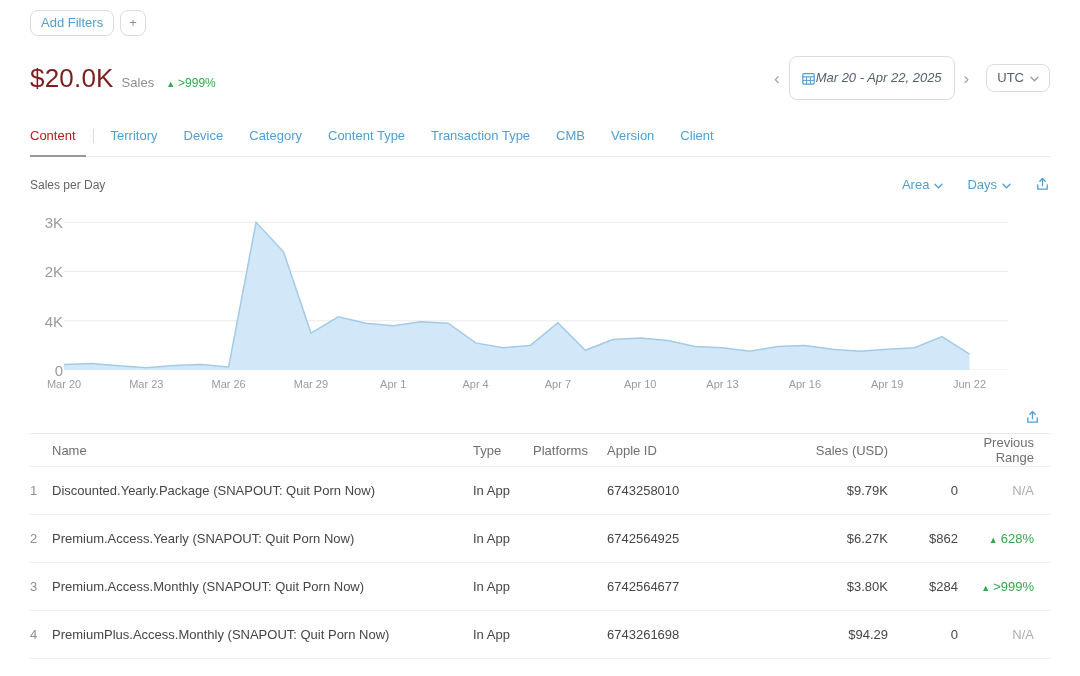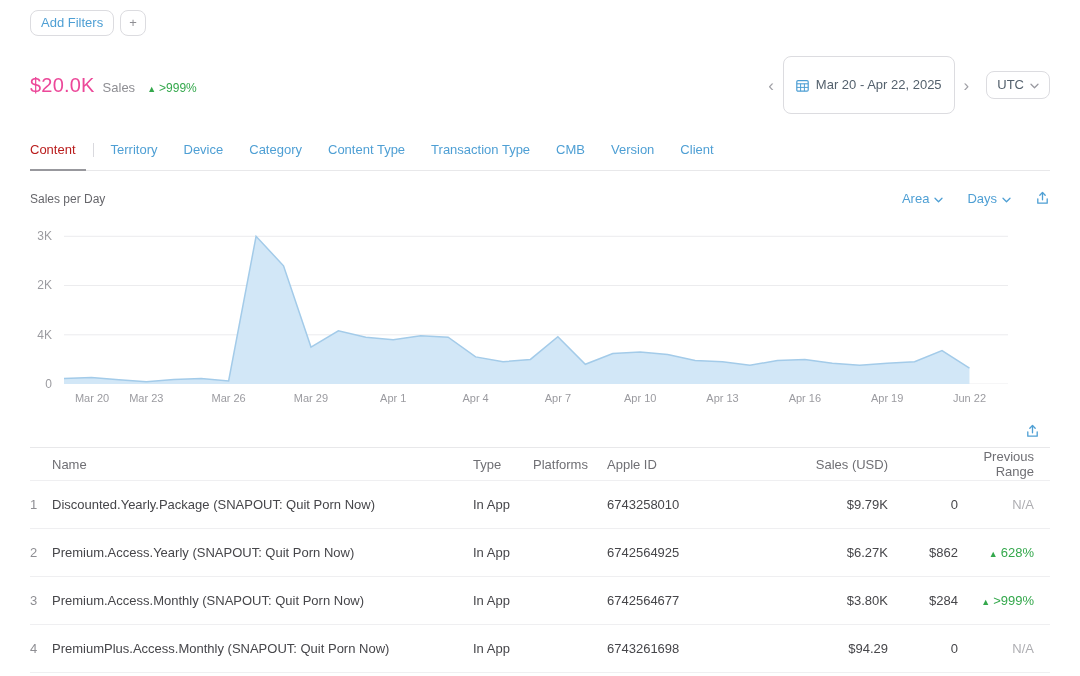--- a/index.html
+++ b/index.html
@@ -25,27 +25,27 @@
     background:#fff;border:1px solid var(--border);border-radius:8px;
     font-size:13px;padding:4px 10px;cursor:pointer;line-height:16px;
     font-family:inherit;
   }
   .add-filters{color:var(--accent);}
   .plus-btn{color:var(--txt-gray);padding:4px 8px;}
 
   
   .summary-row{display:flex;justify-content:space-between;align-items:center;margin-top:20px;}
   .summary-left{display:flex;align-items:baseline;gap:8px;}
-  .summary-value{font-size:20px;color:#ec4899;letter-spacing:.2px;}
+  .summary-value{font-size:26px;color:#7f1d1d;letter-spacing:.2px;}
   .summary-label{font-size:13px;color:var(--txt-gray);}
   .summary-change{font-size:12px;color:var(--green);display:inline-flex;align-items:baseline;gap:3px;margin-left:4px;}
   .up-arrow{font-size:9px;}
   .summary-right{display:flex;align-items:center;gap:7px;}
   .chev{color:#a0a0a6;font-size:17px;line-height:1;cursor:pointer;padding:0 2px;user-select:none;}
-  .date-btn{display:flex;align-items:center;gap:7px;color:#54616d;padding:20px 12px;}
+  .date-btn{display:flex;align-items:center;gap:1px;color:#54616d;padding:13px 12px;font-style:italic;}
   .date-btn .cal{color:var(--accent);display:inline-flex;}
   .tz-btn{display:flex;align-items:center;gap:6px;color:#54616d;padding:5px 10px;margin-left:8px;}
   .tz-btn .cd{color:#9a9aa0;}
 
   
   .tabs-row{display:flex;align-items:center;gap:26px;margin-top:28px;font-size:13px;}
   .tab{color:var(--accent);cursor:pointer;white-space:nowrap;}
   .tab.active{color:#b91c1c;}
   .tab-divider{width:1px;height:14px;background:#d9d9de;margin:0 -9px;}
   .tabs-rule{position:relative;margin-top:13px;border-bottom:1px solid #e8e8ea;height:0;}
@@ -54,29 +54,29 @@
   
   .chart-header{display:flex;justify-content:space-between;align-items:center;margin-top:20px;}
   .chart-title{font-size:12px;color:#66666b;}
   .chart-controls{display:flex;align-items:center;gap:24px;color:var(--accent);}
   .ctrl{display:inline-flex;align-items:center;gap:5px;cursor:pointer;}
   .export-btn{display:inline-flex;cursor:pointer;color:var(--accent);}
 
   
   .chart-body{display:flex;margin-top:18px;}
   .y-axis{width:34px;position:relative;height:160px;flex:none;}
-  .y-axis span{position:absolute;right:12px;transform:translateY(-50%);font-size:12px;color:#9b9ba0;}
+  .y-axis span{position:absolute;right:1px;transform:translateY(-50%);font-size:15px;color:#9b9ba0;}
   .yt0{top:7.7%;} .yt1{top:38.4%;} .yt2{top:69.2%;} .yt3{top:100%;}
   .plot-col{flex:1;margin-right:42px;min-width:0;}
   .plot{position:relative;height:160px;}
   .plot svg{display:block;width:100%;height:100%;}
   .gridline{stroke:#ececee;stroke-width:1;}
   .x-labels{position:relative;height:22px;margin-top:8px;}
   .x-labels span{position:absolute;top:0;transform:translateX(-50%);font-size:11px;color:#9b9ba0;white-space:nowrap;}
-  .x-labels span:nth-child(1){left:0%;margin-left:28px;}
+  .x-labels span:nth-child(1){left:0%;}
   .x-labels span:nth-child(2){left:8.72%;}
   .x-labels span:nth-child(3){left:17.44%;}
   .x-labels span:nth-child(4){left:26.16%;}
   .x-labels span:nth-child(5){left:34.88%;}
   .x-labels span:nth-child(6){left:43.60%;}
   .x-labels span:nth-child(7){left:52.32%;}
   .x-labels span:nth-child(8){left:61.04%;}
   .x-labels span:nth-child(9){left:69.76%;}
   .x-labels span:nth-child(10){left:78.48%;}
   .x-labels span:nth-child(11){left:87.20%;}

